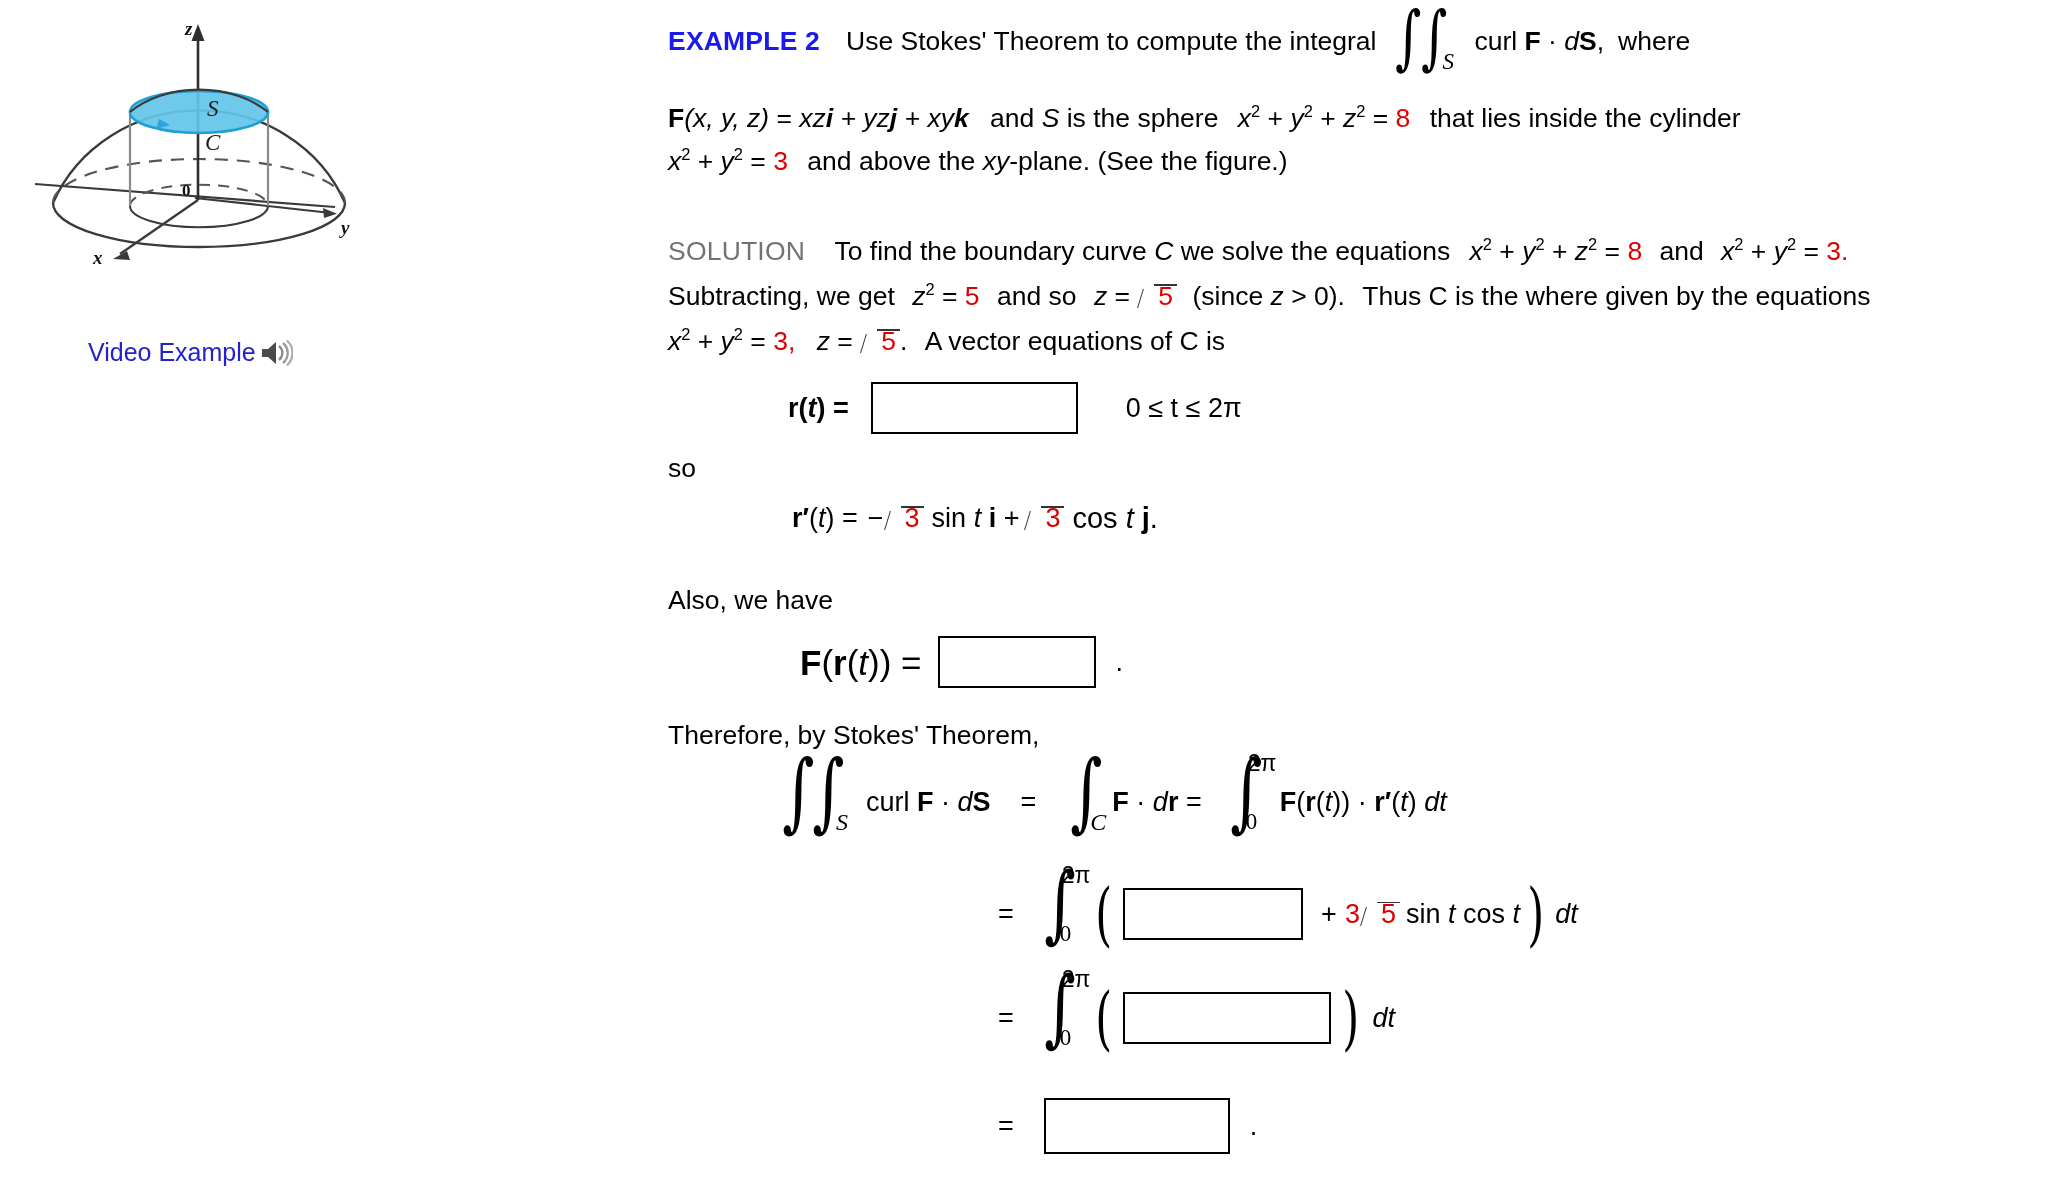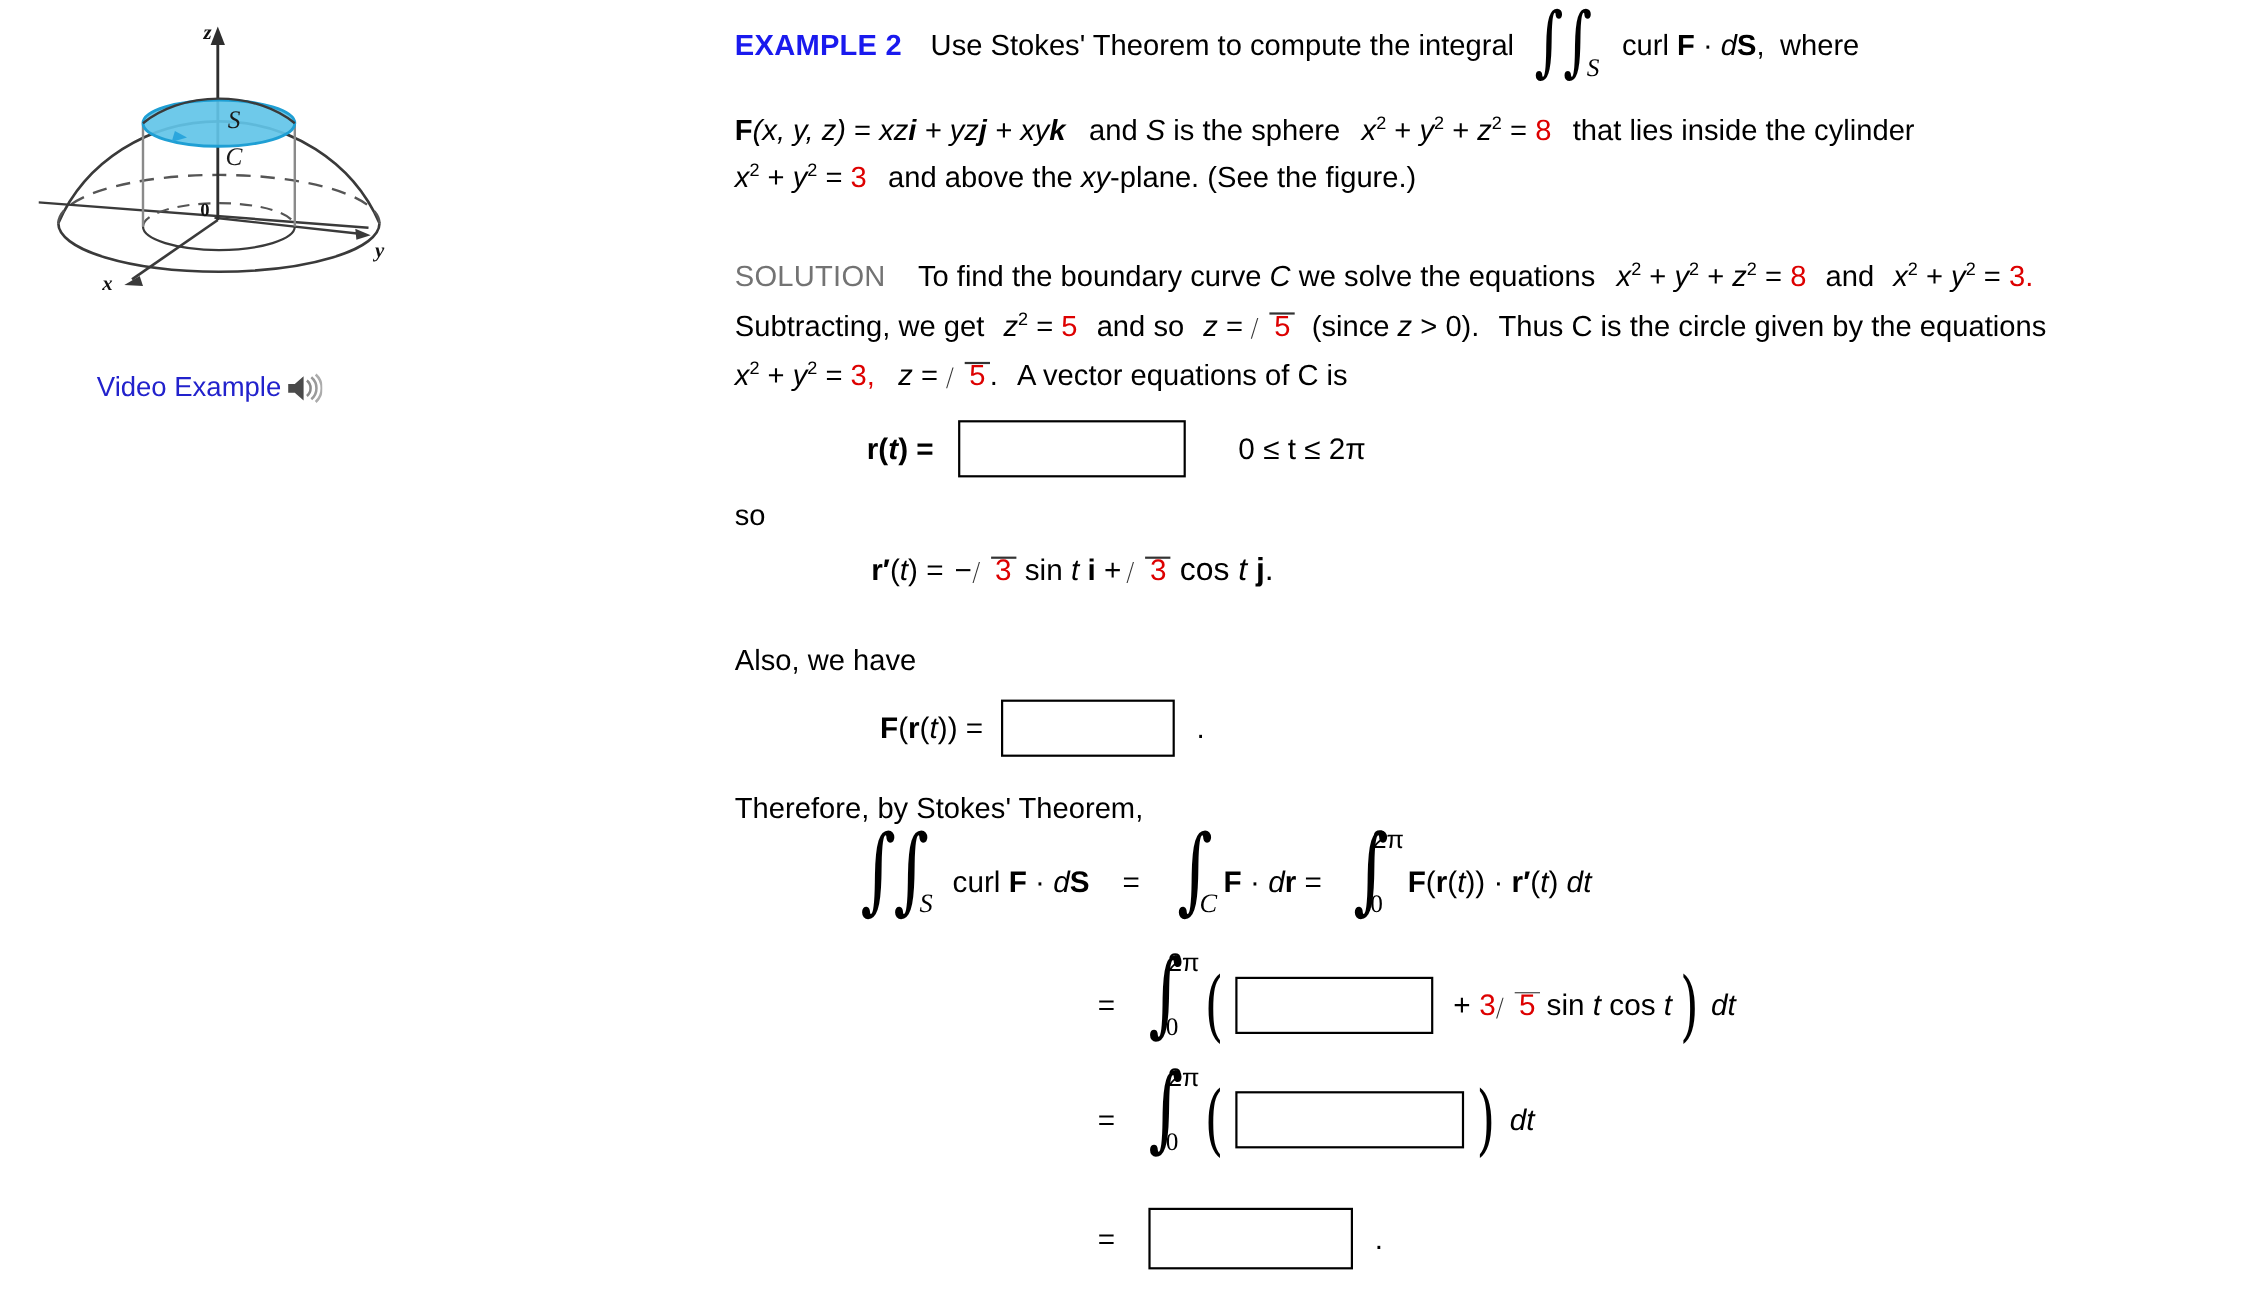--- a/index.html
+++ b/index.html
@@ -267,21 +267,21 @@
       </span>
       <span style="margin-left:10px;">and so</span>
       <span style="margin-left:10px;">
         <i>z</i> =
         <span class="rad">
           <span class="tick"></span><span class="bar"></span>
           <span class="val red">5</span>
         </span>
       </span>
       <span style="margin-left:8px;">(since <i>z</i> &gt; 0).</span>
-      <span style="margin-left:10px;">Thus C is the circle given by the equations</span>
+      <span style="margin-left:10px;">Thus C is the where given by the equations</span>
     </div>
 
     <div class="blk" style="top:328px;">
       <span>
         <i>x</i><sup class="pw">2</sup> + <i>y</i><sup class="pw">2</sup> =
         <span class="red">3,</span>
       </span>
       <span style="margin-left:14px;">
         <i>z</i> =
         <span class="rad">
@@ -311,21 +311,21 @@
       <span class="rad" style="font-size:27px; margin-left:8px;">
         <span class="tick"></span><span class="bar"></span>
         <span class="val red">3</span>
       </span>
       <span style="margin-left:8px; font-size:29px;">cos <i>t</i> <b>j</b>.</span>
     </div>
 
     <div class="blk" style="top:587px;">Also, we have</div>
 
     <div class="eqrow" style="top:636px; left:132px;">
-      <span style="font-size:27px;"><b>F</b>(<b>r</b>(<i>t</i>)) =</span>
+      <span style="font-size:35px;"><b>F</b>(<b>r</b>(<i>t</i>)) =</span>
       <span class="ansbox" style="width:158px; height:52px; margin-left:16px;"></span>
       <span style="margin-left:20px; font-size:27px;">.</span>
     </div>
 
     <div class="blk" style="top:722px;">Therefore, by Stokes' Theorem,</div>
 
     <div class="eqrow" style="top:782px; left:110px;">
       <span class="dblint" style="width:82px; height:40px;">
         <span class="intglyph" style="font-size:86px; position:absolute; left:-2px; top:-34px;">∫</span>
         <span class="intglyph" style="font-size:86px; position:absolute; left:28px; top:-34px;">∫</span>

